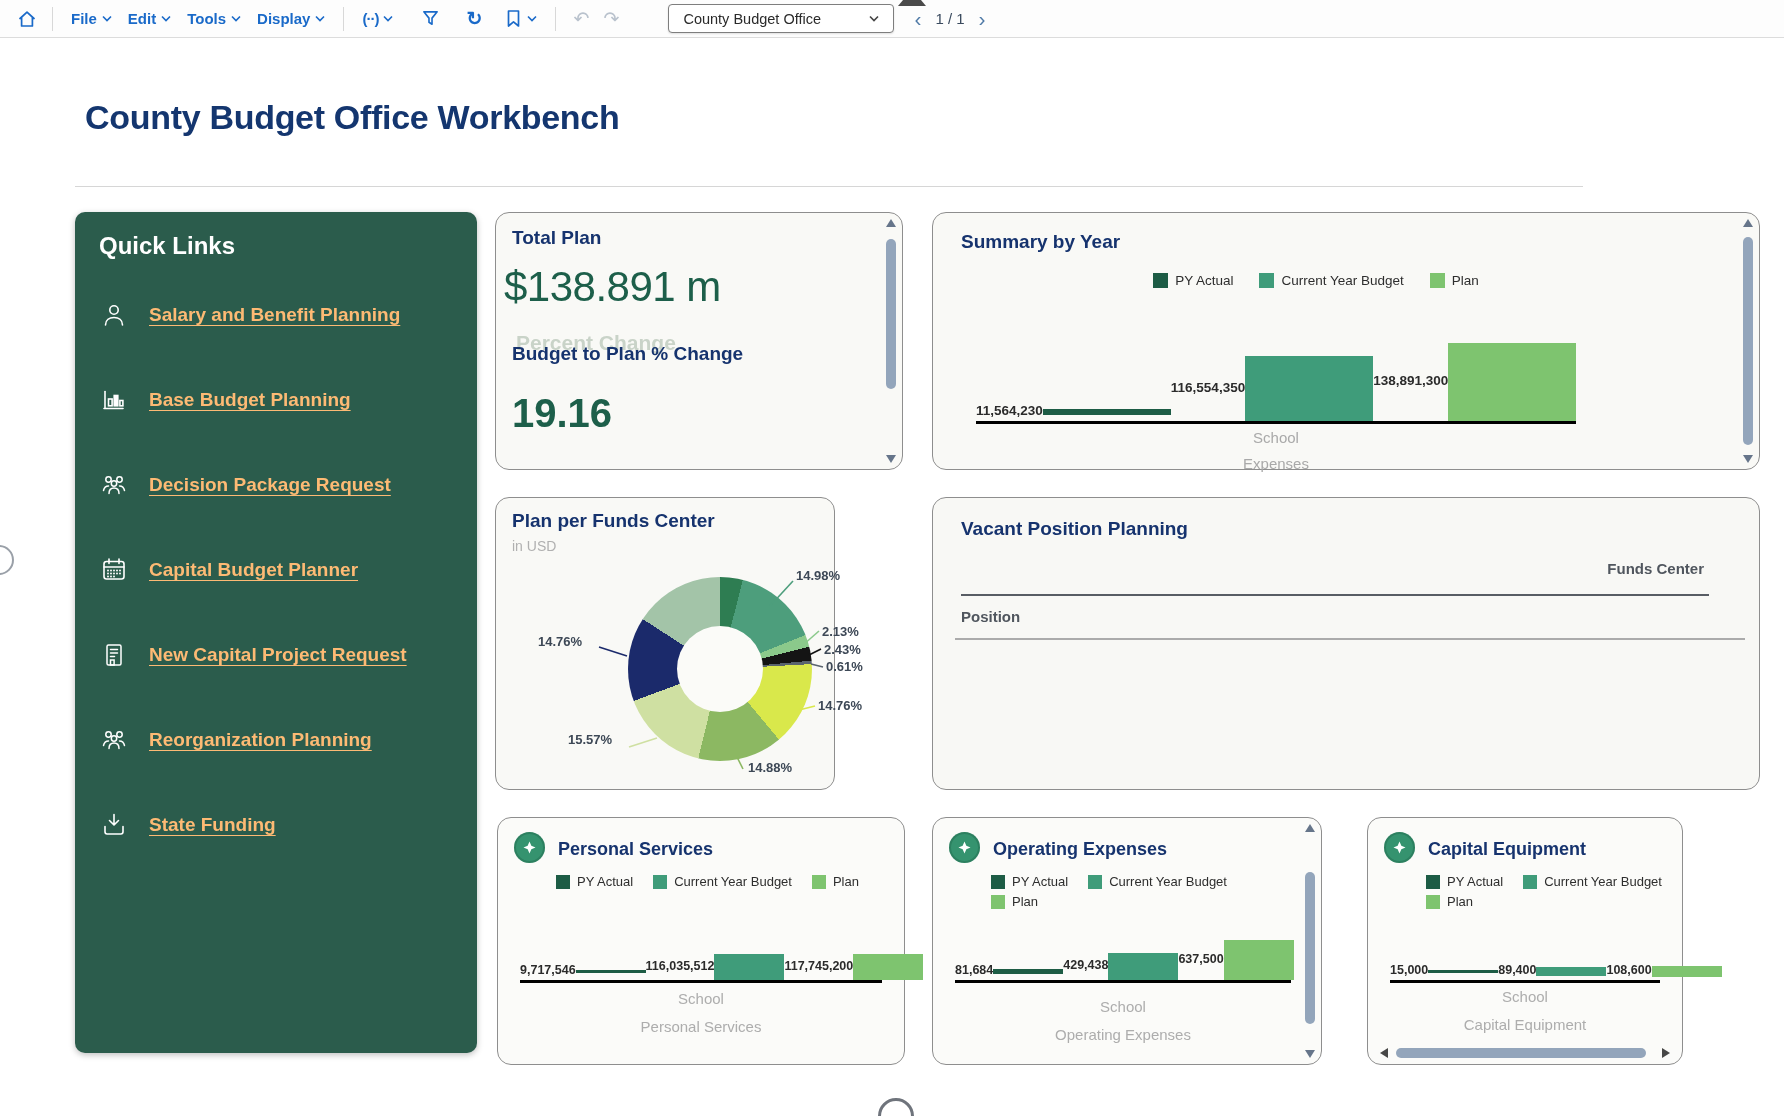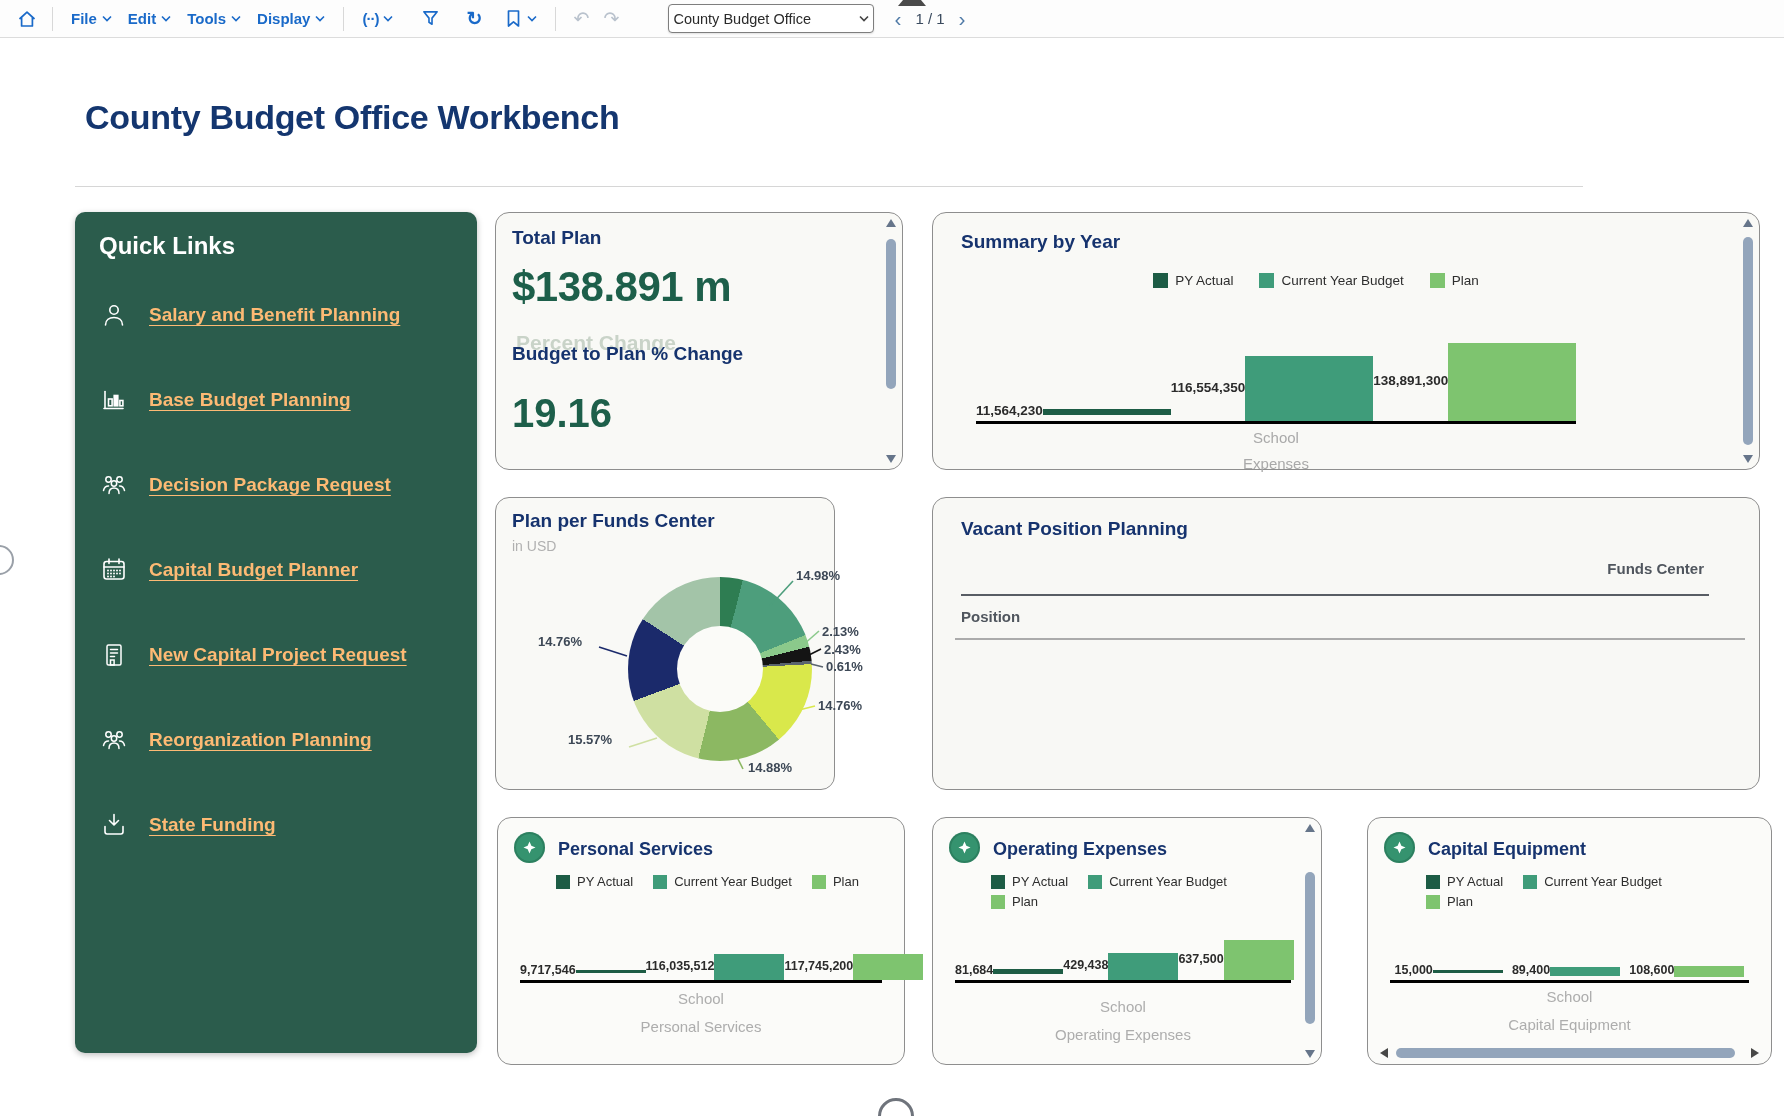--- a/index.html
+++ b/index.html
@@ -7,21 +7,21 @@
           font-family:"Liberation Sans",sans-serif;color:#222;}
   
   .toolbar{position:absolute;left:0;top:0;width:100%;height:38px;background:#fdfdfd;
            border-bottom:1px solid #dcdcdc;display:flex;align-items:center;padding-left:12px;box-sizing:border-box;}
   .tb-btn{display:flex;align-items:center;gap:5px;color:#1a6ac9;font-size:15px;font-weight:600;
           padding:4px 8px;cursor:pointer;white-space:nowrap;}
   .tb-sep{width:1px;height:24px;background:#d8d8d8;margin:0 10px;}
   .tb-ico{display:flex;align-items:center;justify-content:center;width:30px;height:26px;color:#1a6ac9;}
   .chev{width:10px;height:7px;}
   .tb-dd{display:flex;align-items:center;justify-content:space-between;gap:24px;height:27px;margin-left:42px;
-         border:1px solid #7e7e7e;border-radius:4px;background:#fff;padding:0 4px;min-width:196px;
+         border:1px solid #7e7e7e;border-radius:4px;background:#fff;padding:0 14px;min-width:196px;
          font-size:14.5px;color:#2a2a2a;box-shadow:0 1px 2px rgba(0,0,0,.12);}
   .notch{position:absolute;left:898px;top:0;width:28px;height:6px;background:#4a4a4a;
          clip-path:polygon(18% 0,82% 0,100% 100%,0 100%);}
   .pag{display:flex;align-items:center;gap:14px;margin-left:20px;}
   .pag-chev{font-size:21px;color:#4e79a6;line-height:1;cursor:pointer;}
   .pag-lbl{font-size:15px;color:#3a4a5e;}
   .undo,.redo{font-size:19px;color:#b9c2cd;width:30px;text-align:center;}
   .varico{font-size:15px;font-weight:700;letter-spacing:-1px;}
   
   .page-title{position:absolute;left:85px;top:98px;font-size:34px;font-weight:700;color:#14366f;letter-spacing:-.3px;}
@@ -30,21 +30,21 @@
   .sidebar{position:absolute;left:75px;top:212px;width:402px;height:841px;background:#2b5c4c;
            border-radius:10px;box-shadow:0 2px 6px rgba(0,0,0,.25);padding:20px 24px;box-sizing:border-box;color:#fff;}
   .ql-title{font-size:24px;font-weight:700;margin-bottom:40px;}
   .ql-item{display:flex;align-items:center;gap:20px;margin-bottom:55px;cursor:pointer;}
   .ql-item svg{flex:0 0 30px;}
   .ql-label{font-size:19px;font-weight:700;color:#fdba74;text-decoration:underline;text-underline-offset:4px;}
   
   .card{position:absolute;background:#f9f9f6;border:1px solid #8e8e8e;border-radius:14px;box-sizing:border-box;}
   .card-title{position:absolute;font-size:19px;font-weight:700;color:#16336e;}
   
-  .tp-value{position:absolute;left:16px;top:50px;font-size:42px;font-weight:700;color:#1d5f4a;letter-spacing:-.5px;}
+  .tp-value{position:absolute;left:8px;top:50px;font-size:42px;font-weight:400;color:#1d5f4a;letter-spacing:-.5px;}
   .tp-ghost{position:absolute;left:20px;top:118px;font-size:21px;font-weight:700;color:#c9d3c8;z-index:0;}
   .tp-change-title{position:absolute;left:16px;top:130px;font-size:19px;font-weight:700;color:#16336e;z-index:1;}
   .tp-change-value{position:absolute;left:16px;top:178px;font-size:40px;font-weight:700;color:#1d5f4a;}
   
   .vscroll{position:absolute;right:5px;top:6px;bottom:6px;width:13px;display:flex;flex-direction:column;align-items:center;}
   .tri-up{width:0;height:0;border-left:5px solid transparent;border-right:5px solid transparent;border-bottom:8px solid #66758a;}
   .tri-down{width:0;height:0;border-left:5px solid transparent;border-right:5px solid transparent;border-top:8px solid #66758a;}
   .v-track{flex:1;width:13px;position:relative;}
   .v-thumb{position:absolute;left:1.5px;width:10px;background:#93a5bb;border-radius:6px;}
   .hscroll{position:absolute;left:12px;right:12px;bottom:5px;height:13px;display:flex;align-items:center;}
@@ -418,21 +418,21 @@
     <div class="mini-cat" style="top:208px;right:30px;">Operating Expenses</div>
     <div class="vscroll">
       <span class="tri-up"></span>
       <span class="v-track">
           <span class="v-thumb" style="top:40px;bottom:26px;"></span>
         </span>
       <span class="tri-down"></span>
     </div>
   </div>
 
-  <div class="card" style="left:1367px;top:817px;width:405px;height:248px;background:#fbfbf9;">
+  <div class="card" style="left:1367px;top:817px;width:316px;height:248px;background:#fbfbf9;">
     <div class="mini-ico">
       <svg width="17" height="17" viewBox="0 0 24 24" fill="#fff">
           <path d="M12 3.5 14.6 9.4 20.5 12 14.6 14.6 12 20.5 9.4 14.6 3.5 12 9.4 9.4Z"></path>
         </svg>
     </div>
     <div class="mini-title">Capital Equipment</div>
     <div class="mini-legend" style="width:300px;">
       <span class="leg-item">
           <span class="chip" style="background: rgb(29, 92, 69);"></span>
           <span>PY Actual</span>

